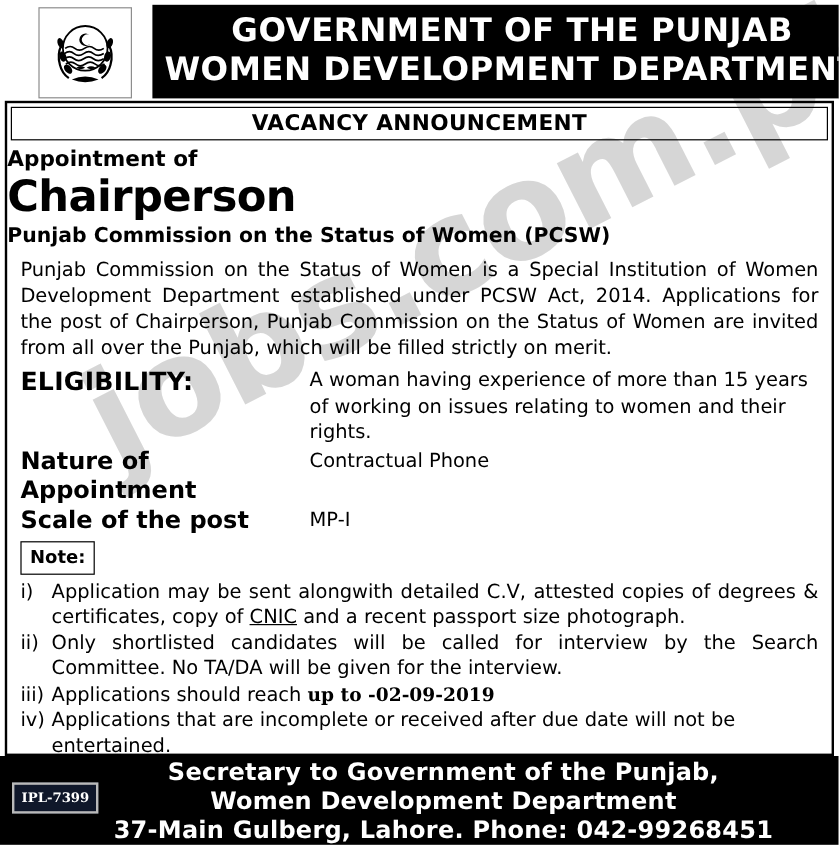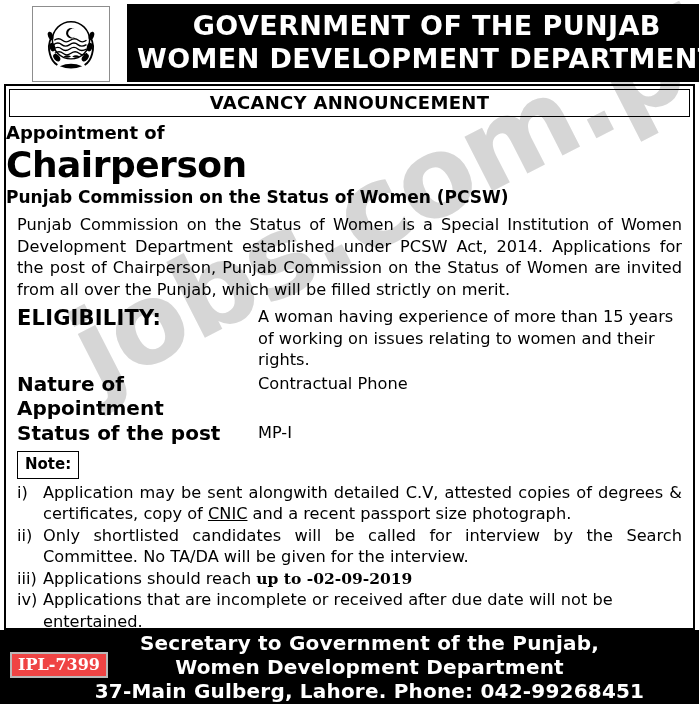--- a/index.html
+++ b/index.html
@@ -251,24 +251,24 @@
     margin-left: 40px;
   }
   .ipl-badge {
     position: absolute;
     left: 10px;
     top: 22px;
     border: 2px solid #b9b9b9;
     padding: 0 6px 1px 6px;
     font-family: "DejaVu Serif", serif;
     font-weight: bold;
-    font-size: 16px;
+    font-size: 11px;
     line-height: 21px;
     color: #ffffff;
-    background: #ef4444;
+    background: #0f172a;
   }
 </style>
 </head>
 <body>
 
 <div id="page">
 
   <div class="watermark">jobs.com.pk</div>
 
   <div class="header">
@@ -314,21 +314,21 @@
     <div class="detail-rows">
       <div class="drow">
         <div class="dlabel big">ELIGIBILITY:</div>
         <div class="dvalue tall">A woman having experience of more than 15 years of working on issues relating to women and their rights.</div>
       </div>
       <div class="drow">
         <div class="dlabel small">Nature of Appointment</div>
         <div class="dvalue small">Contractual Phone</div>
       </div>
       <div class="drow">
-        <div class="dlabel small">Status of the post</div>
+        <div class="dlabel small">Scale of the post</div>
         <div class="dvalue small">MP-I</div>
       </div>
     </div>
 
     <div class="note-box">Note:</div>
 
     <div class="notes-list">
       <div class="note-item">
         <div class="note-num">i)</div>
         <div class="note-text"><span>Application may be sent alongwith detailed C.V, attested copies of degrees &amp; certificates, copy of </span><u>CNIC</u><span> and a recent passport size photograph.</span></div>

